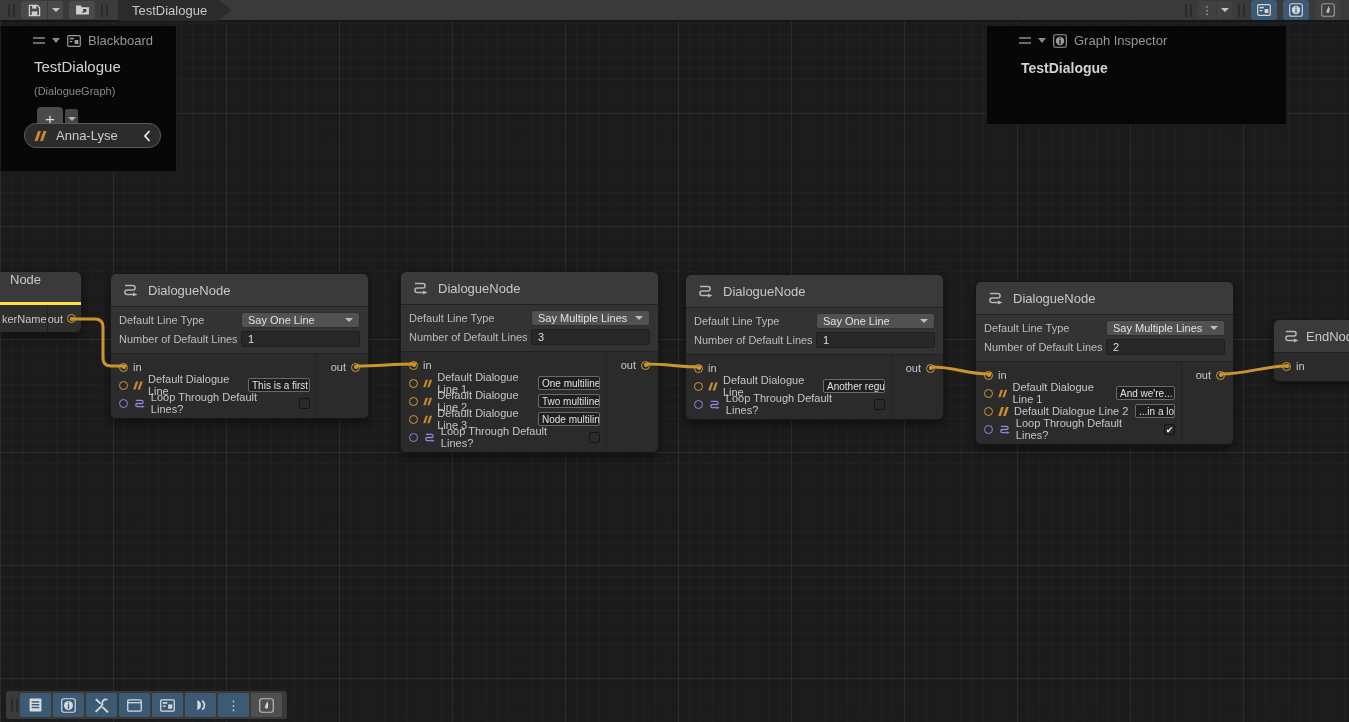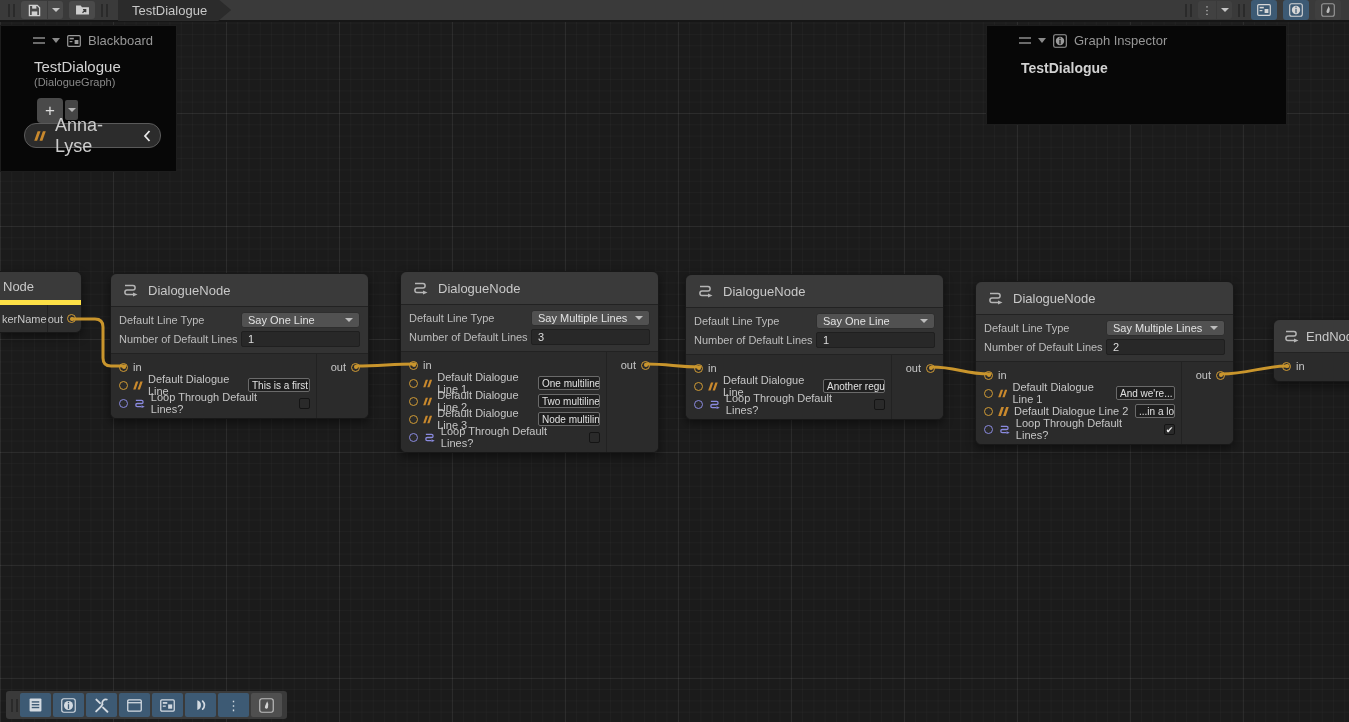--- a/index.html
+++ b/index.html
@@ -41,27 +41,27 @@
     display:flex; align-items:center; padding:0 5px; gap:2px; z-index:30;}
   .bbtn{ width:31px; height:24px; display:flex; align-items:center; justify-content:center; border-radius:2px;}
   .bbtn.active{ background:var(--accent); }
   .bbtn.plain{ background:#4f4f4f; }
   
   .panel{ position:absolute; background:#070707; border:1px solid #1d1d1d; z-index:20;padding-left:24px; }
   .panel-head{ display:flex; align-items:center; gap:7px; padding:7px 8px 4px 8px; color:#979797; font-size:13px;}
   .hm{ width:12px; height:7px; border-top:2px solid #6a6a6a; border-bottom:2px solid #6a6a6a;}
   .tri{ width:0; height:0; border-left:4px solid transparent; border-right:4px solid transparent; border-top:5px solid #8a8a8a;}
   .bb-title{ padding:6px 9px 0 9px; font-size:15px; color:#d2d2d2;}
-  .bb-sub{ padding:1px 9px 0 9px; font-size:11px; color:#8a8a8a;}
+  .bb-sub{ padding:1px 9px 0 9px; font-size:11px; color:#8a8a8a;margin-top:9px;}
   .bb-addrow{ display:flex; align-items:flex-start; gap:2px; padding:10px 0 0 12px;}
   .bb-add{ width:26px; height:25px; background:#4a4a4a; border-radius:4px; color:#dcdcdc; font-size:17px;
     display:flex; align-items:center; justify-content:center;}
   .bb-adddd{ width:13px; height:20px; background:#454545; border-radius:2px; display:flex; align-items:center; justify-content:center; margin-top:2px;}
   .pill{ position:absolute; left:23px; top:97px; width:137px; height:25px; background:#2c2c2c;
-    border:1px solid #5a5a5a; border-radius:12px; display:flex; align-items:center; gap:9px; padding:0 9px; color:#cccccc; font-size:18px;}
+    border:1px solid #5a5a5a; border-radius:12px; display:flex; align-items:center; gap:9px; padding:0 9px; color:#cccccc; font-size:13px;}
   .pill .chev{ margin-left:auto; display:flex;}
   .gi-title{ padding:8px 10px; font-size:14px; font-weight:bold; color:#d2d2d2;}
   
   .node{ position:absolute; background:#2e2e2e; border:1px solid #181818; border-radius:6px;
     box-shadow:0 4px 10px rgba(0,0,0,.45); font-size:11px; z-index:5;}
   .node-header{ height:33px; background:#3a3a3a; border-bottom:1px solid #222222; border-radius:6px 6px 0 0;
     display:flex; align-items:center; gap:9px; padding:0 10px; font-size:13px; color:#c8c8c8;}
   .node-props{ background:#333333; border-bottom:1px solid #222222; padding:5px 8px 6px 8px;
     display:flex; flex-direction:column; gap:3px;}
   .prop-row{ display:flex; align-items:center; height:16px;}
@@ -78,22 +78,22 @@
   .port-row.out{ justify-content:flex-end;}
   .port{ width:9px; height:9px; border-radius:50%; border:1.5px solid var(--port-orange); flex:none; position:relative;}
   .port.bool{ border-color:var(--port-bool);}
   .port.connected::after{ content:""; position:absolute; inset:1.5px; border-radius:50%; background:var(--port-orange);}
   .field{ margin-left:auto; width:62px; height:14px; background:#1f1f1f; border:1px solid #6a6a6a; border-radius:2px;
     color:#e0e0e0; font-size:10px; line-height:13px; padding:0 3px; white-space:nowrap; overflow:hidden; flex:none;}
   .checkbox{ width:11px; height:11px; background:#2a2a2a; border:1px solid #141414; border-radius:2px;
     margin-left:3px; flex:none; color:#eeeeee; font-size:9px; line-height:10px; text-align:center;}
   
   .start-clip{ border-left:none; border-radius:0 6px 6px 0;}
-  .sc-header{ height:33px; background:#3a3a3a; border-bottom:5px solid #fde047; border-radius:0 6px 0 0;
-    display:flex; align-items:center; padding-left:3px; font-size:13px; color:#c8c8c8;}
+  .sc-header{ height:33px; background:#3a3a3a; border-bottom:3px solid #fde047; border-radius:0 6px 0 0;
+    display:flex; padding-left:10px; font-size:13px; color:#c8c8c8;}
   .sc-body{ display:flex; height:27px; align-items:stretch;justify-content:center;}
   .sc-label{ flex:1; display:flex; align-items:center; padding-left:2px; border-right:1px solid #222222; color:#c6c6c6;}
   .sc-out{ width:37px; display:flex; align-items:center; justify-content:flex-end; gap:4px; padding-right:5px; color:#c6c6c6;}
   
   #wires{ position:absolute; left:0; top:0; z-index:6; pointer-events:none;}
   #wires path{ pointer-events:stroke; }
 </style>
 </head>
 <body>
 

